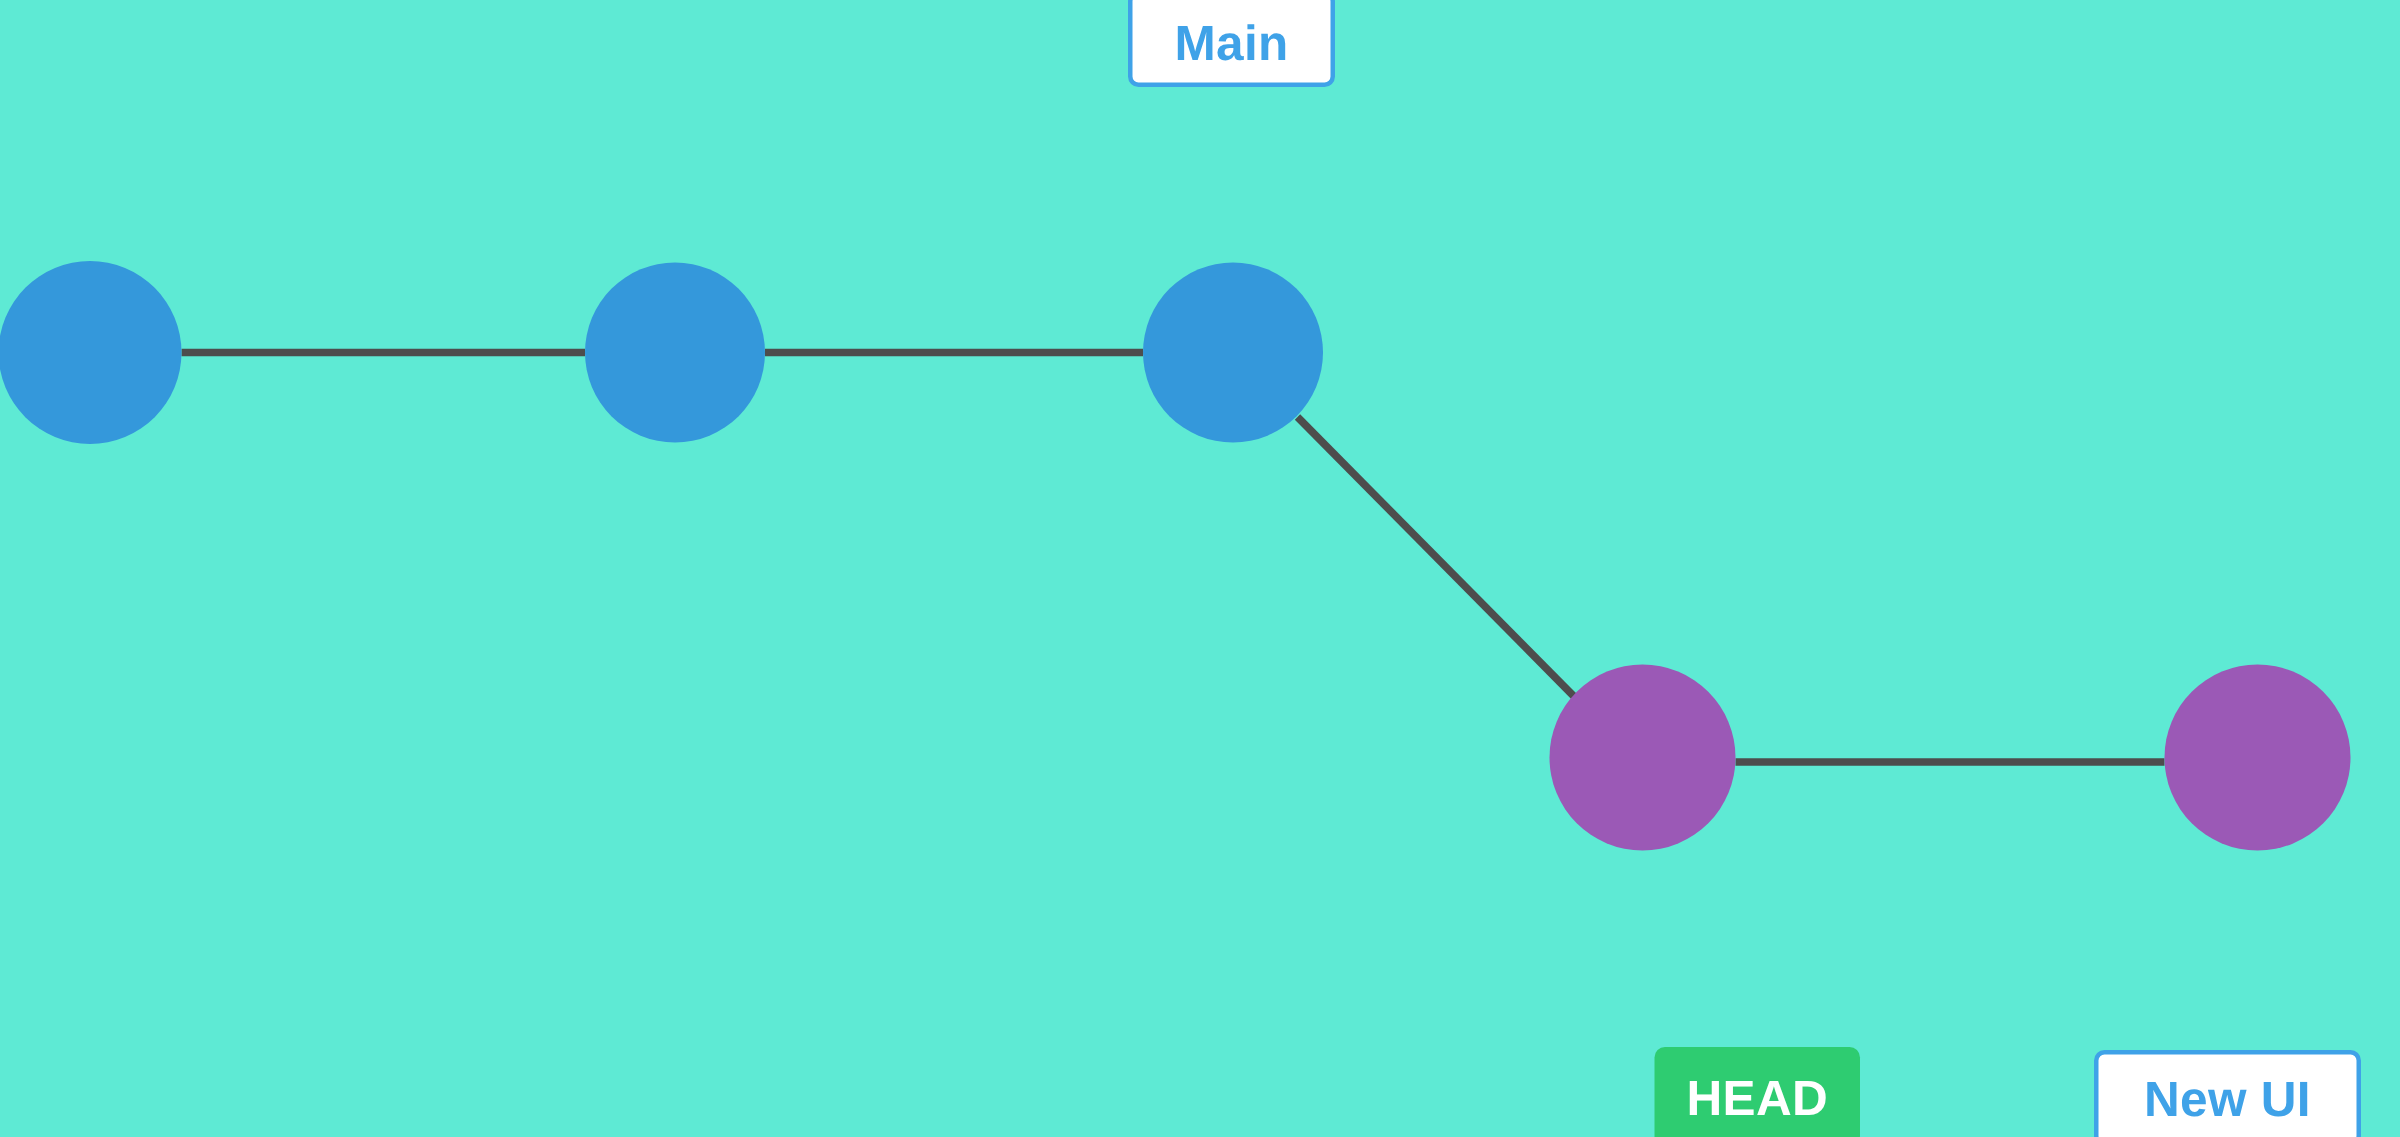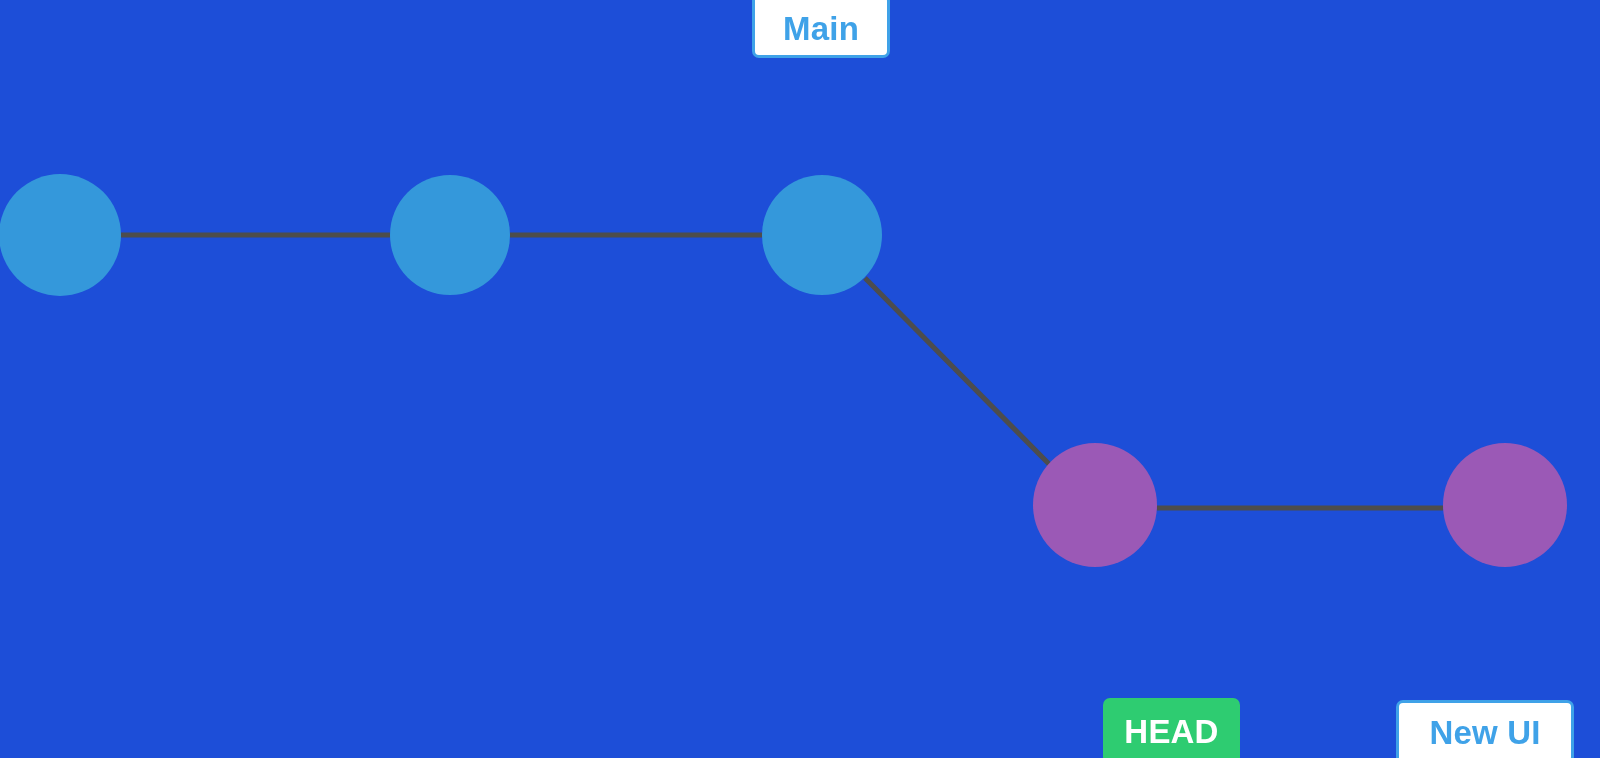--- a/index.html
+++ b/index.html
@@ -70,21 +70,21 @@
     left: 1396px;
     top: 700px;
     width: 178px;
     height: 64px;
     font-size: 33px;
   }
 </style>
 </head>
 <body>
 
-<div id="canvas" style="background: #1d4ed8;">
+<div id="canvas" style="background: #5eead4;">
 
   <svg id="graph-svg" viewBox="0 0 1600 758" xmlns="http://www.w3.org/2000/svg">
 
     <line x1="121" y1="235" x2="390" y2="235" stroke="#4d4d4d" stroke-width="5"></line>
     <line x1="510" y1="235" x2="762" y2="235" stroke="#4d4d4d" stroke-width="5"></line>
     <line x1="865" y1="278" x2="1053" y2="468" stroke="#4d4d4d" stroke-width="5"></line>
     <line x1="1157" y1="508" x2="1443" y2="508" stroke="#4d4d4d" stroke-width="5"></line>
 
     <circle cx="60" cy="235" r="61" fill="#3498db"></circle>
     <circle cx="450" cy="235" r="60" fill="#3498db"></circle>

